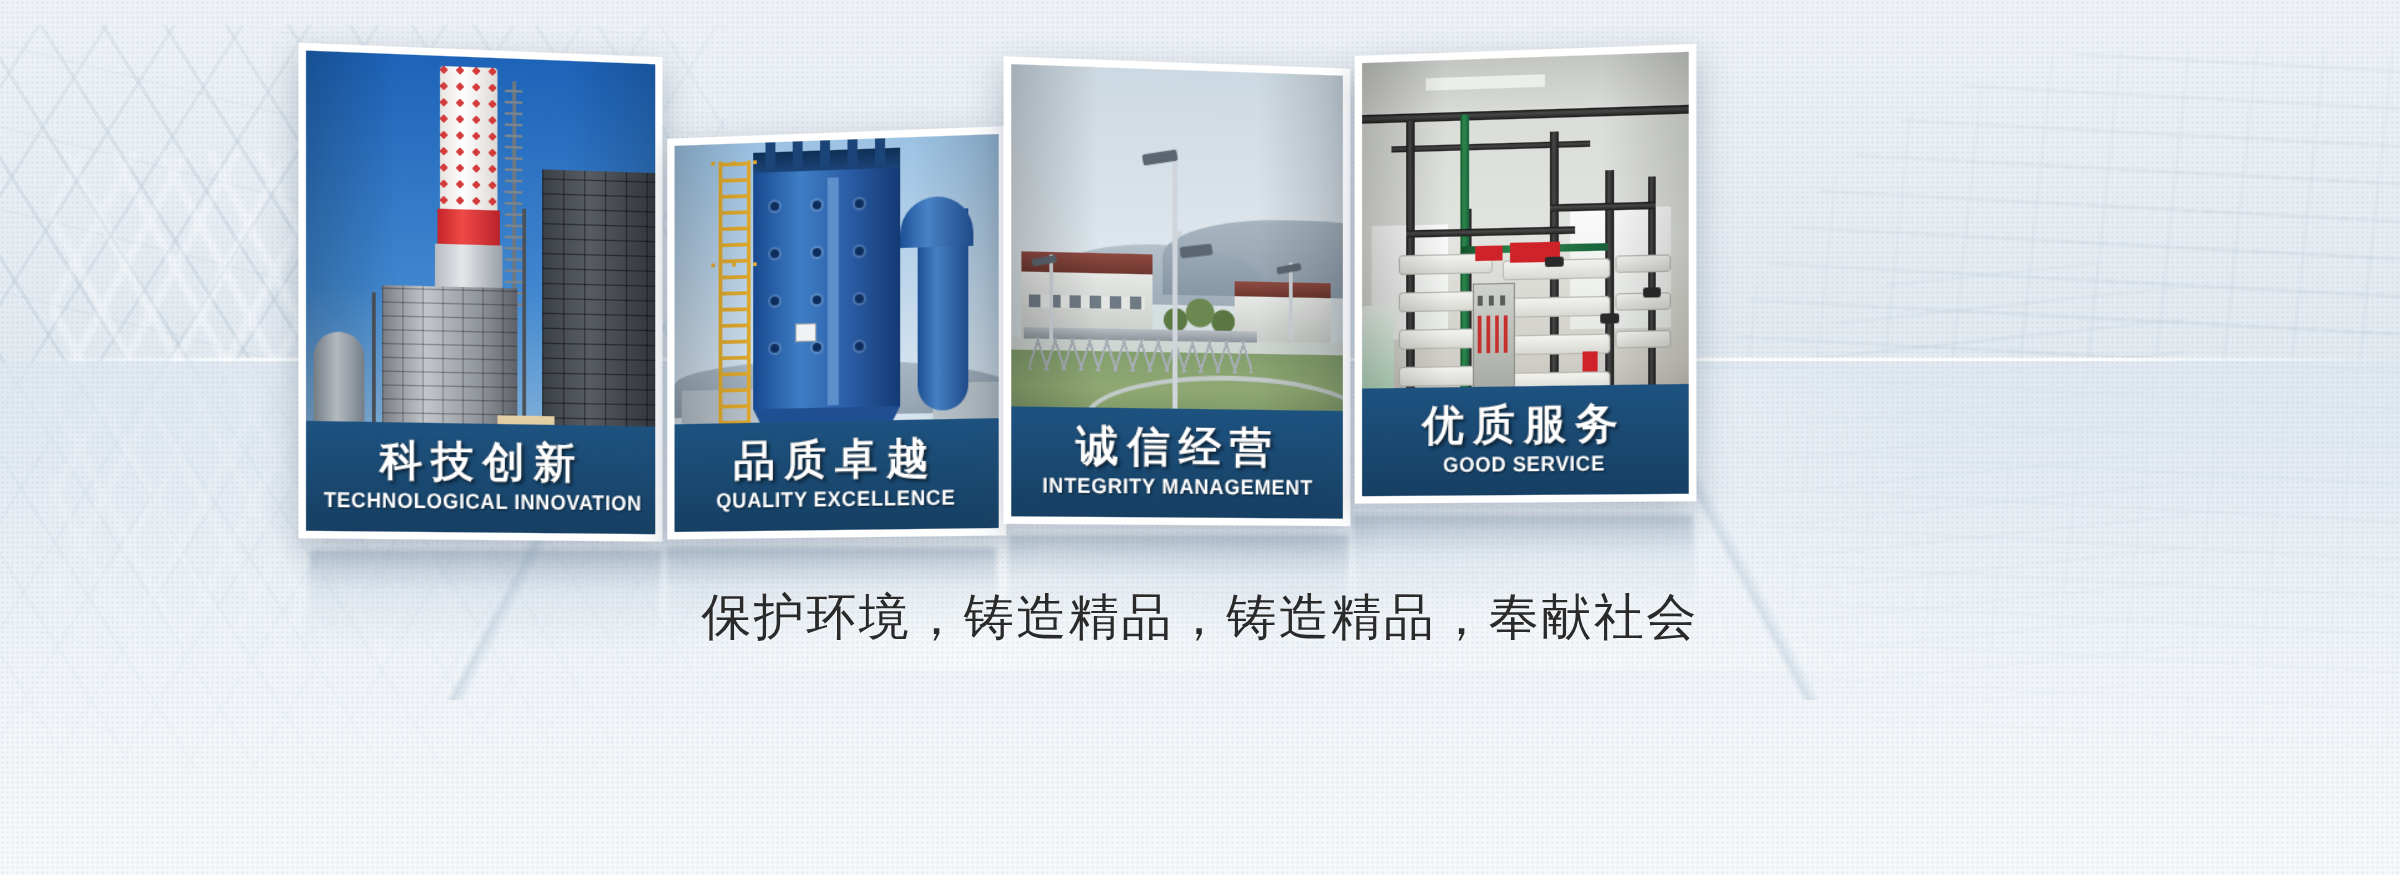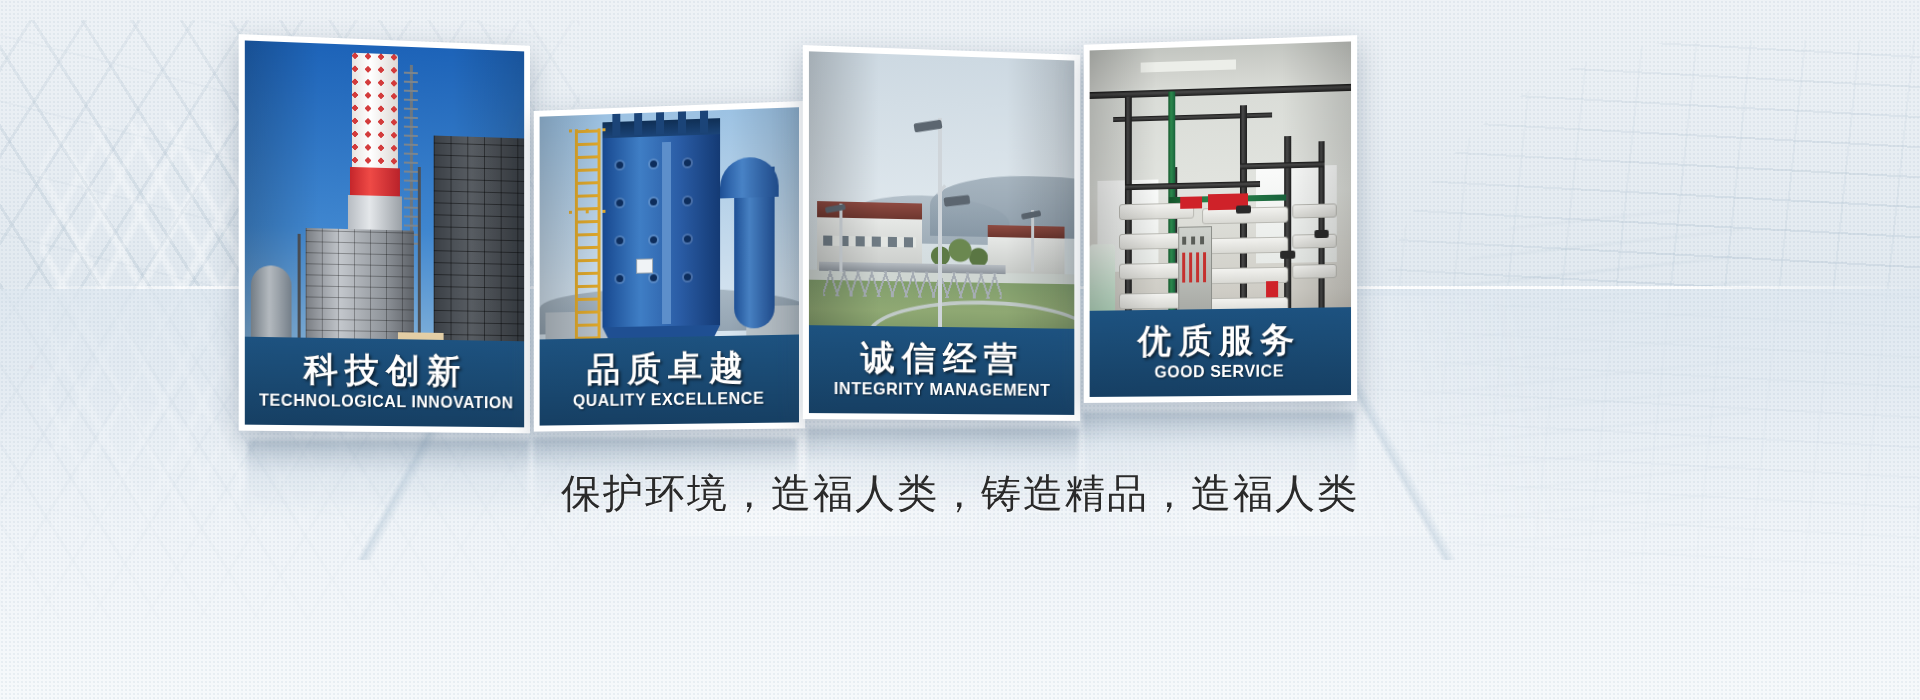--- a/index.html
+++ b/index.html
@@ -455,15 +455,15 @@
         </div>
         <div class="caption">
           <div class="cap-cn">优质服务</div>
           <div class="cap-en">GOOD SERVICE</div>
         </div>
       </div>
     </div>
 
   </div>
 
-  <div class="tagline">保护环境，造福人类，铸造精品，造福人类</div>
+  <div class="tagline">保护环境，铸造精品，铸造精品，奉献社会</div>
 
 </div>
 
 </body></html>

